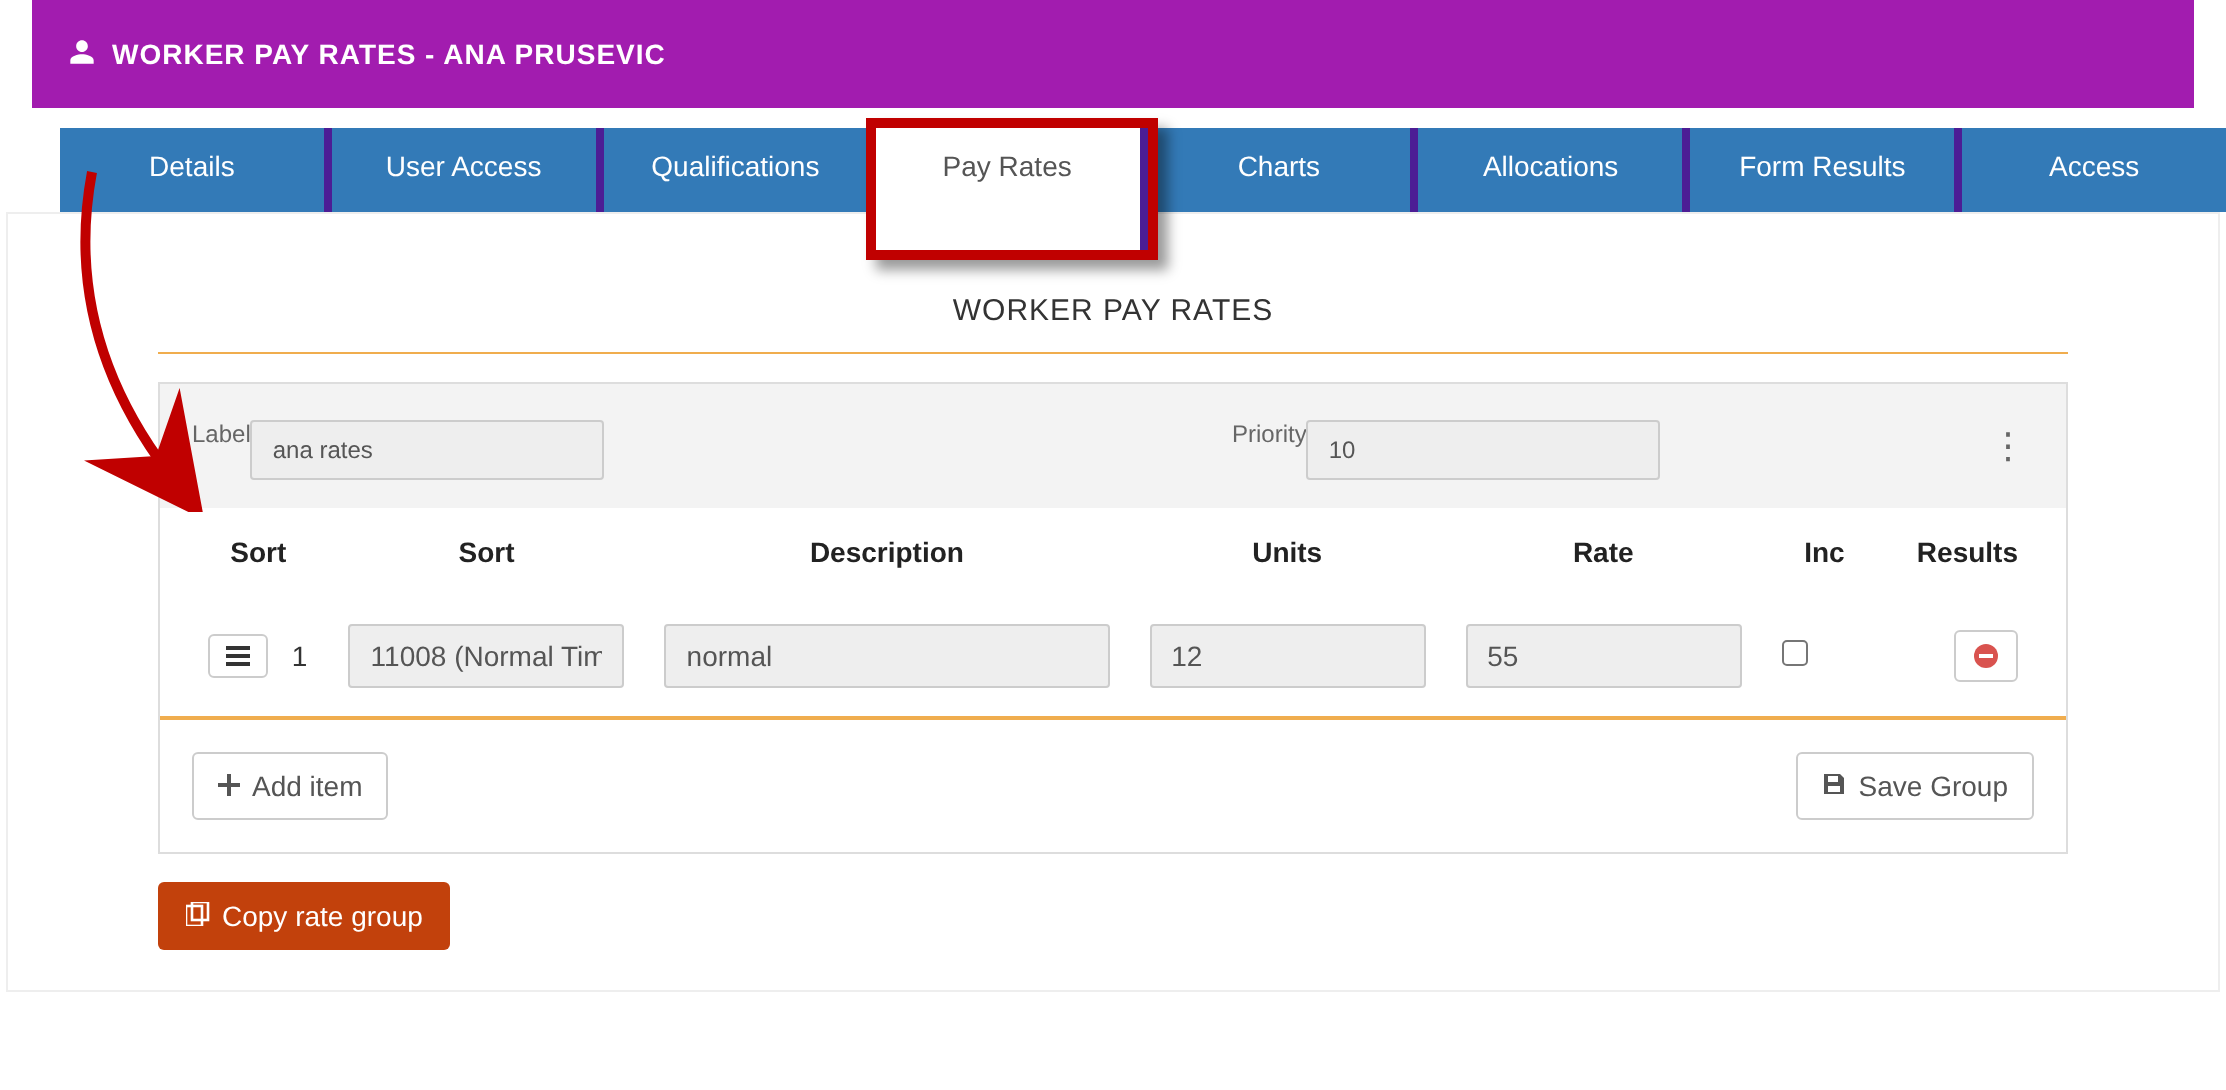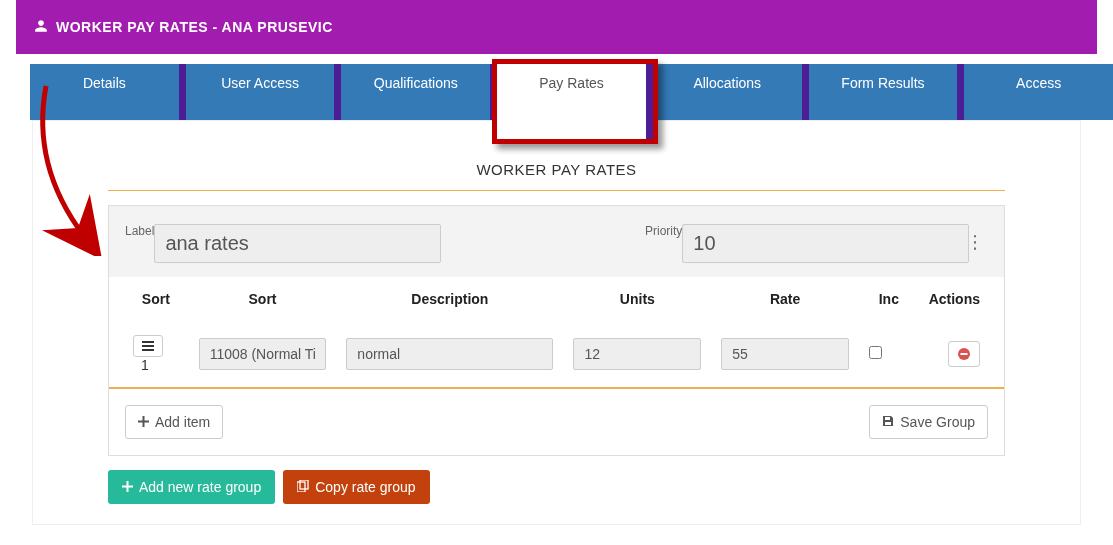--- a/index.html
+++ b/index.html
@@ -28,39 +28,39 @@
     display: flex;
     margin-left: 30px;
     background: #fff;
   }
   .tab {
     flex: 1;
     text-align: center;
     background: #337ab7;
     color: #fff;
     padding: 11px 0;
-    border-right: 7px solid #4c1d95;
+    border-right: 4px solid #4c1d95;
     font-size: 14px;
     cursor: pointer;
     position: relative;
   }
   .tab:last-child { border-right: none; }
   .tab.active {
     background: #fff;
     color: #555;
   }
   .tab.highlight-box {
     box-shadow: 0 0 0 5px #C00000, 5px 5px 6px 5px rgba(0,0,0,0.4);
     z-index: 5;
-    padding-bottom: 48px;
+    padding-bottom: 34px;
     margin-bottom: -19px;
   }
   .content {
     background: #fff;
-    margin: 0 32px;
+    margin: 0 3px;
     border: 1px solid #eee;
     padding: 0 0 20px 0;
   }
   .section-title {
     text-align: center;
     font-size: 15px;
     color: #333;
     padding: 40px 0 12px 0;
     letter-spacing: 0.5px;
   }
@@ -79,21 +79,21 @@
     position: relative;
   }
   .field-wrap { display: flex; flex-direction: row; }
   .field-wrap.label-field { width: 230px; }
   .field-wrap.priority-field { margin-left: 270px; width: 230px; }
   .small-label { font-size: 12px; color: #666; margin-bottom: 4px; }
   .ro-input {
     border: 1px solid #ccc;
     background: #eee;
     padding: 7px 10px;
-    font-size: 20px;
+    font-size: 12px;
     color: #555;
     border-radius: 2px;
   }
   .kebab {
     position: absolute;
     right: 20px;
     top: 50%;
     transform: translateY(-50%);
     font-size: 18px;
     color: #666;
@@ -202,20 +202,21 @@
       </marker>
     </defs>
     <path d="M20,10 Q5,90 58,160" stroke="#C00000" stroke-width="5" fill="none" marker-end="url(#ah)"></path>
   </svg>
 
   <div class="tabs">
     <div class="tab">Details</div>
     <div class="tab">User Access</div>
     <div class="tab">Qualifications</div>
     <div class="tab active highlight-box">Pay Rates</div>
+    <div class="tab">Charts</div>
     <div class="tab">Allocations</div>
     <div class="tab">Form Results</div>
     <div class="tab">Access</div>
   </div>
 
   <div class="content">
     <div class="section-title">WORKER PAY RATES</div>
     <div class="orange-line"></div>
 
     <div class="group-box">
@@ -233,21 +234,21 @@
 
       <table class="rates-table">
         <thead>
           <tr>
             <th class="col-sort">Sort</th>
             <th class="col-code">Sort</th>
             <th class="col-desc">Description</th>
             <th class="col-units">Units</th>
             <th class="col-rate">Rate</th>
             <th class="col-inc">Inc</th>
-            <th class="col-actions">Actions</th>
+            <th class="col-actions">Results</th>
           </tr>
         </thead>
         <tbody>
           <tr>
             <td>
               <span class="drag-btn">
                 <svg width="12" height="10" viewBox="0 0 12 10">
                     <rect y="0" width="12" height="2" fill="#333"></rect>
                     <rect y="4" width="12" height="2" fill="#333"></rect>
                     <rect y="8" width="12" height="2" fill="#333"></rect>
@@ -287,29 +288,20 @@
             <svg width="12" height="12" viewBox="0 0 12 12">
                 <path d="M1 1h8l2 2v8H1V1zm2 1v3h5V2H3zm0 5v3h6V7H3z" fill="#555"></path>
               </svg>
           </span>
           <span>Save Group</span>
         </button>
       </div>
     </div>
 
     <div class="page-actions">
-      <button class="btn-green">
-        <span>
-          <svg width="11" height="11" viewBox="0 0 11 11">
-              <rect x="4.5" y="0" width="2" height="11" fill="#fff"></rect>
-              <rect x="0" y="4.5" width="11" height="2" fill="#fff"></rect>
-            </svg>
-        </span>
-        <span>Add new rate group</span>
-      </button>
       <button class="btn-blue">
         <span>
           <svg width="12" height="12" viewBox="0 0 12 12">
               <rect x="0" y="2" width="8" height="10" fill="none" stroke="#fff" stroke-width="1.3"></rect>
               <rect x="3" y="0" width="8" height="9" fill="none" stroke="#fff" stroke-width="1.3"></rect>
             </svg>
         </span>
         <span>Copy rate group</span>
       </button>
     </div>

